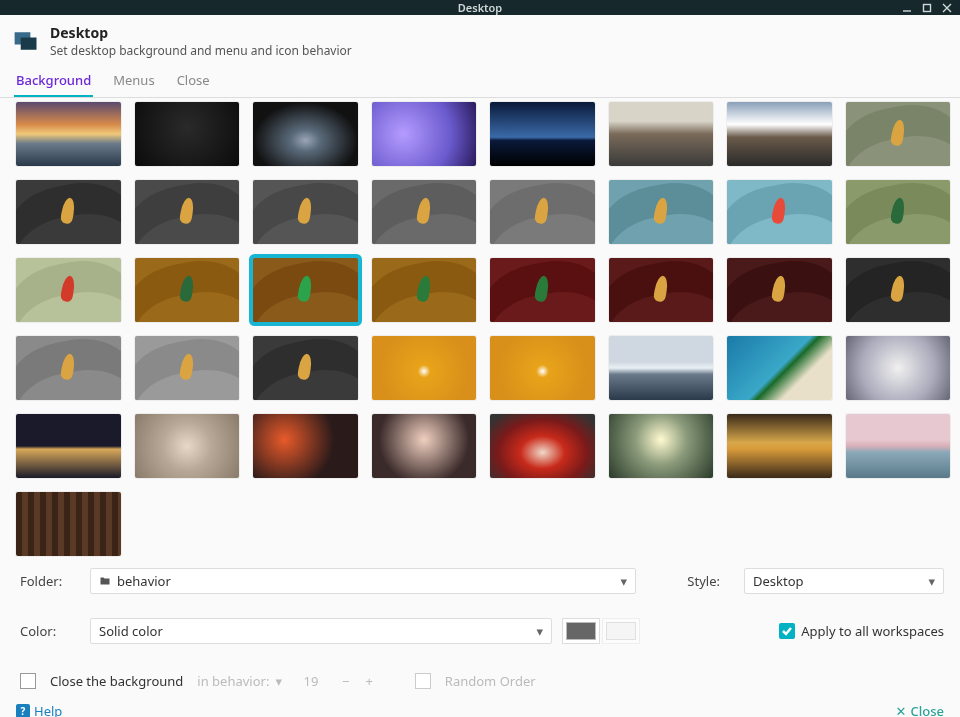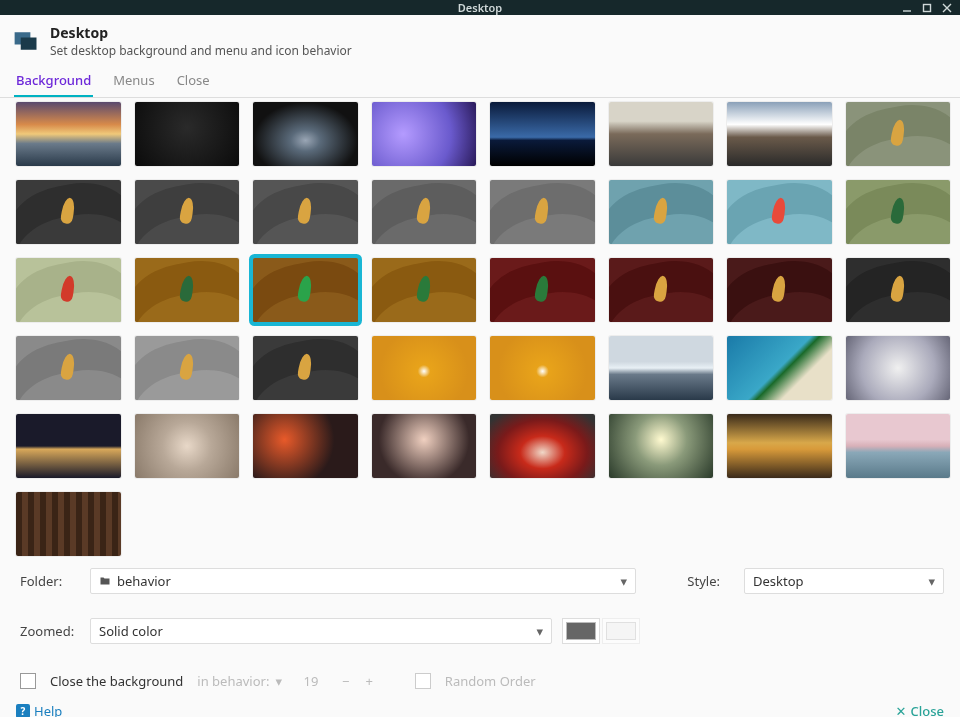--- a/index.html
+++ b/index.html
@@ -255,32 +255,40 @@
         <span>behavior</span>
       </span>
       <span class="caret">▾</span>
     </div>
     <label class="k" style="text-align:right">Style:</label>
     <div class="combo">
       <span class="val">Desktop</span>
       <span class="caret">▾</span>
     </div>
 
-    <label class="k">Zoomed:</label>
+    <label class="k">Color:</label>
     <div style="display:flex; gap:14px; align-items:center;">
       <div class="combo" style="flex:1">
         <span class="val">Solid color</span>
         <span class="caret">▾</span>
       </div>
       <div class="swatches">
         <div class="swatch"></div>
         <div class="swatch sec"></div>
       </div>
     </div>
     <div></div>
+    <div class="apply">
+      <span class="chk">
+          <svg viewBox="0 0 12 12">
+            <path d="M2 6l3 3 5-6"></path>
+          </svg>
+        </span>
+      <span>Apply to all workspaces</span>
+    </div>
 
     <div class="row2">
       <span class="box"></span>
       <span>Close the background</span>
       <span class="dim" style="display:flex;align-items:center;gap:6px;">
         <span>in behavior:</span>
         <span>▾</span>
       </span>
       <span class="spin">
         <span class="num">19</span>

